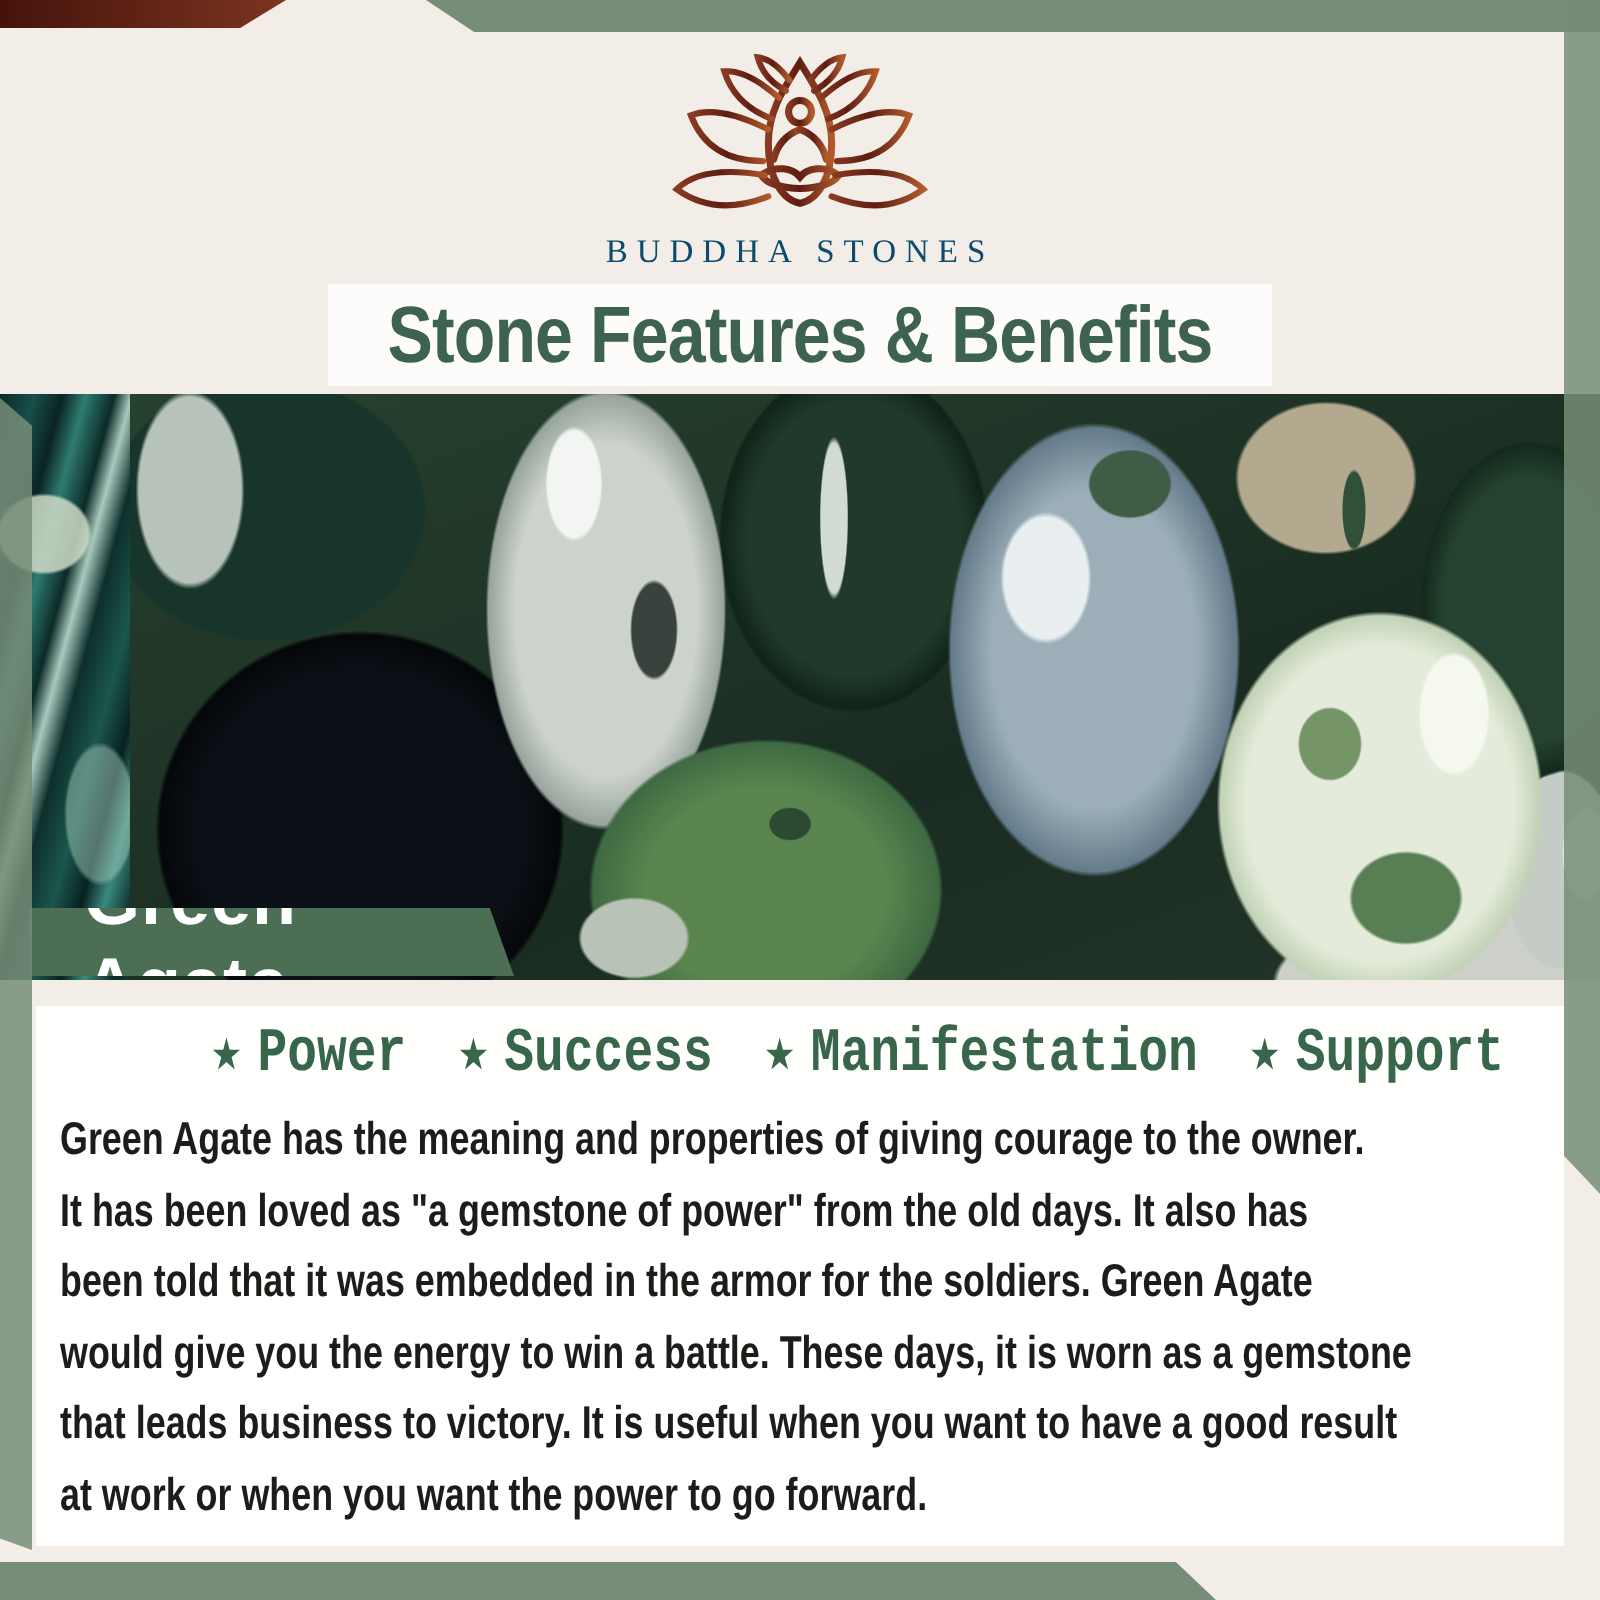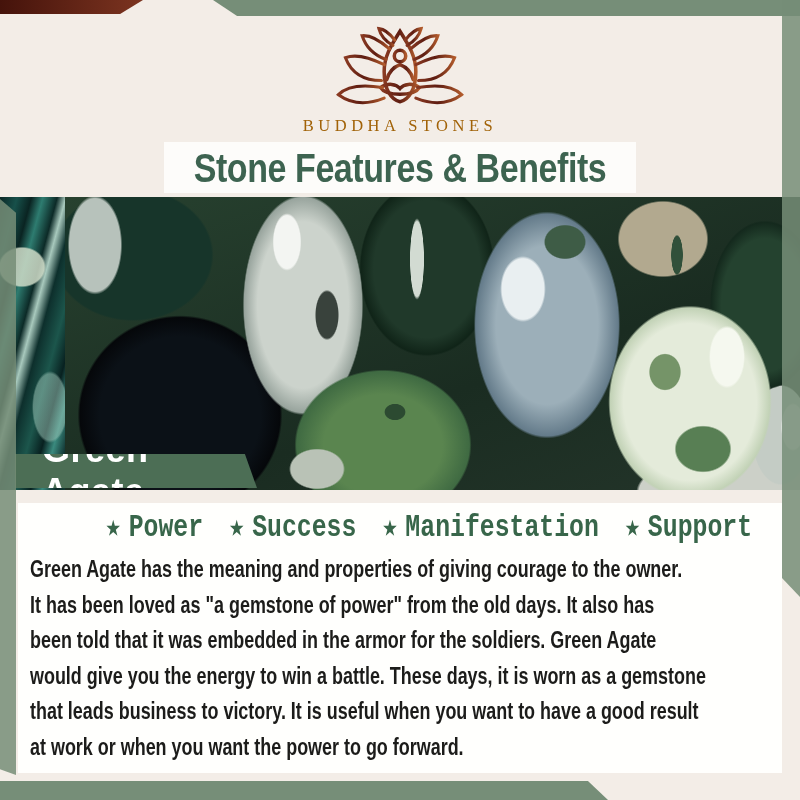--- a/index.html
+++ b/index.html
@@ -42,21 +42,21 @@
     background: #768e78;
     clip-path: polygon(0 0, 96.7% 0, 100% 100%, 0 100%);
     z-index: 6;
   }
   .lotus-svg { position: absolute; left: 310px; top: 26px; width: 180px; height: 88px; }
   .brand-name {
     position: absolute; left: 0; top: 116px; width: 800px;
     text-align: center;
     font-family: "Liberation Serif", serif;
     font-size: 16.5px; letter-spacing: 4.5px; font-weight: 500;
-    color: #a16207;
+    color: #0c4a6e;
   }
   
   .title-band {
     position: absolute; left: 164px; top: 142px; width: 472px; height: 51px;
     background: #fdfcfa; z-index: 5;
   }
   .page-title {
     position: absolute; left: 0; top: 146px; width: 800px;
     text-align: center;
     font-size: 40px; font-weight: 700; color: #3d6350;

